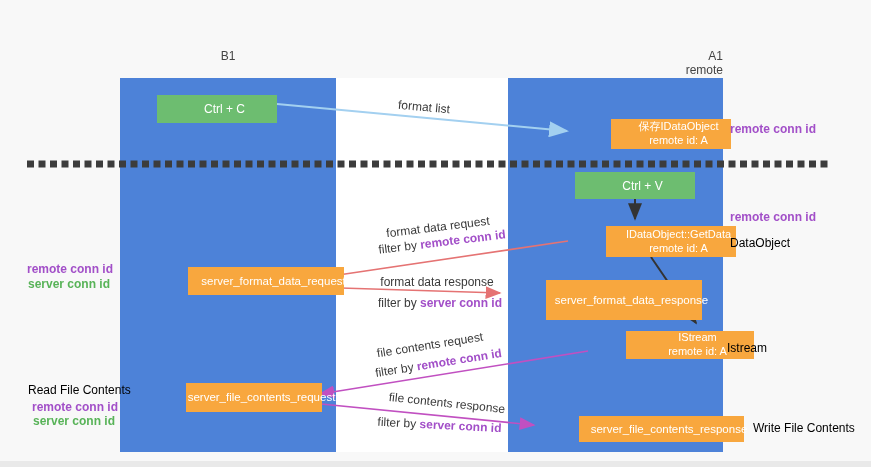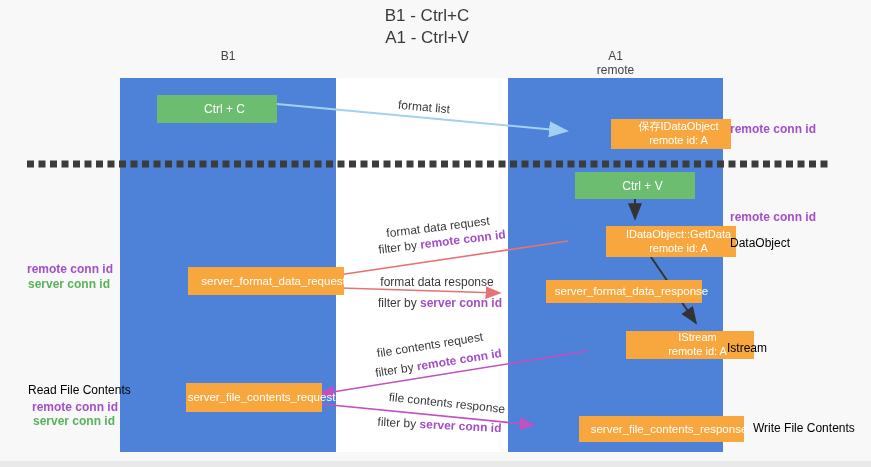--- a/index.html
+++ b/index.html
@@ -22,29 +22,25 @@
 </head>
 <body>
 
 <div class="canvas">
 
   <div class="gap-band"></div>
 
   <div class="lane" style="left:120px;width:216px;"></div>
   <div class="lane" style="left:508px;width:215px;"></div>
 
-  <div class="title">
-    <div>B1 - Ctrl+C</div>
-    <div>A1 - Ctrl+V</div>
-  </div>
 
   <div class="lane-header" style="left:120px;width:216px;">
     <div>B1</div>
   </div>
-  <div class="lane-header" style="left:508px;width:215px;">
+  <div class="lane-header" style="left:508px;width:215px;text-align:right;">
     <div>A1</div>
     <div>remote</div>
   </div>
 
   <svg class="overlay" width="871" height="467" viewBox="0 0 871 467">
     <defs>
       <marker id="mk-blue" viewBox="0 0 10 8" markerWidth="10" markerHeight="8" refX="9" refY="4" orient="auto">
           <path d="M0,0 L10,4 L0,8 z" fill="#a3d0f0"></path>
         </marker>
       <marker id="mk-black" viewBox="0 0 10 8" markerWidth="9" markerHeight="7" refX="9" refY="4" orient="auto">
@@ -82,21 +78,21 @@
 
   <div class="node orange" style="left:570px;top:226px;width:130px;height:31px;">
     <span>IDataObject::GetData</span>
     <span>remote id: A</span>
   </div>
 
   <div class="node orange" style="left:152px;top:267px;width:156px;height:28px;font-size:11.5px;">
     <span>server_format_data_request</span>
   </div>
 
-  <div class="node orange" style="left:510px;top:280px;width:156px;height:23px;font-size:11.5px;">
+  <div class="node orange" style="left:510px;top:280px;width:156px;height:40px;font-size:11.5px;">
     <span>server_format_data_response</span>
   </div>
 
   <div class="node orange" style="left:590px;top:331px;width:128px;height:28px;">
     <span>IStream</span>
     <span>remote id: A</span>
   </div>
 
   <div class="node orange" style="left:150px;top:383px;width:136px;height:29px;font-size:11.5px;">
     <span>server_file_contents_request</span>

